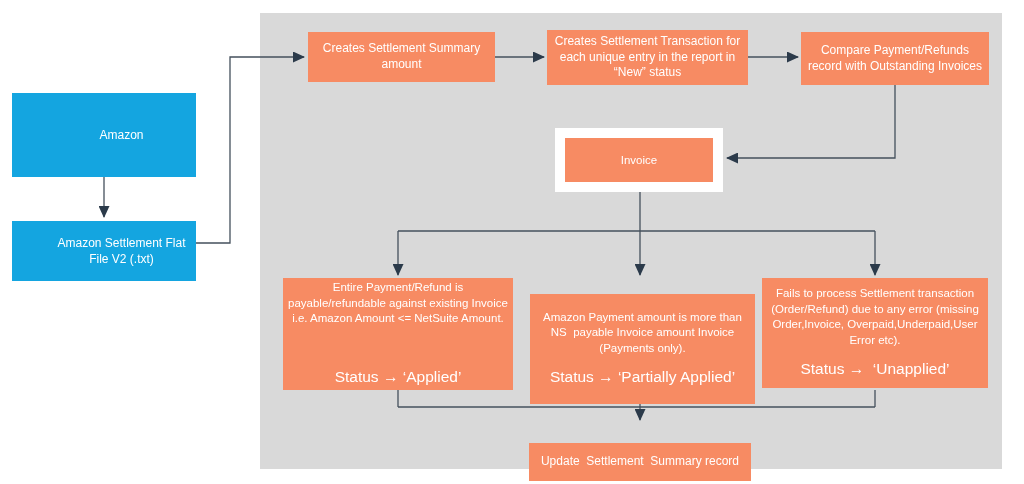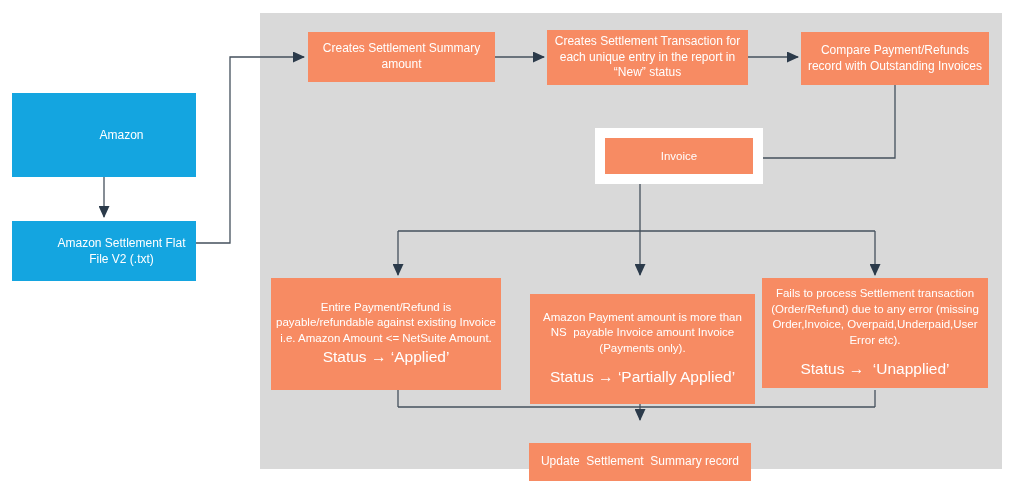--- a/index.html
+++ b/index.html
@@ -20,22 +20,22 @@
   .orange{background:#f78b63;font-size:12px;line-height:1.3;}
   .invoice-frame{background:#f78b63;border:10px solid #ffffff;font-size:11.5px;}
   .outcome{font-size:11.5px;line-height:1.35;flex-direction:column;}
   .outcome .status{display:block;font-size:15.5px;margin-top:1px;}
   .outcome .status.gap{margin-top:11px;}
   .amazon-box      {left:12px;  top:93px;  width:184px; height:84px;}
   .flatfile-box    {left:12px;  top:221px; width:184px; height:60px;}
   .step1-box       {left:308px; top:32px;  width:187px; height:50px;}
   .step2-box       {left:547px; top:30px;  width:201px; height:55px;}
   .step3-box       {left:801px; top:32px;  width:188px; height:53px;}
-  .invoice-box     {left:555px; top:128px; width:168px; height:56px;margin-left:40px;}
-  .outcome-applied {left:271px; top:278px; width:230px; height:112px;}
+  .invoice-box     {left:555px; top:128px; width:168px; height:64px;}
+  .outcome-applied {left:283px; top:278px; width:230px; height:112px;justify-content:space-between;}
   .outcome-partial {left:530px; top:294px; width:225px; height:110px;}
   .outcome-unapplied{left:762px;top:278px; width:226px; height:110px;}
   .update-box      {left:529px; top:423px; width:222px; height:38px;margin-top:20px;}
 </style>
 </head>
 <body>
 
 <div class="canvas">
 
   <div class="panel"></div>

